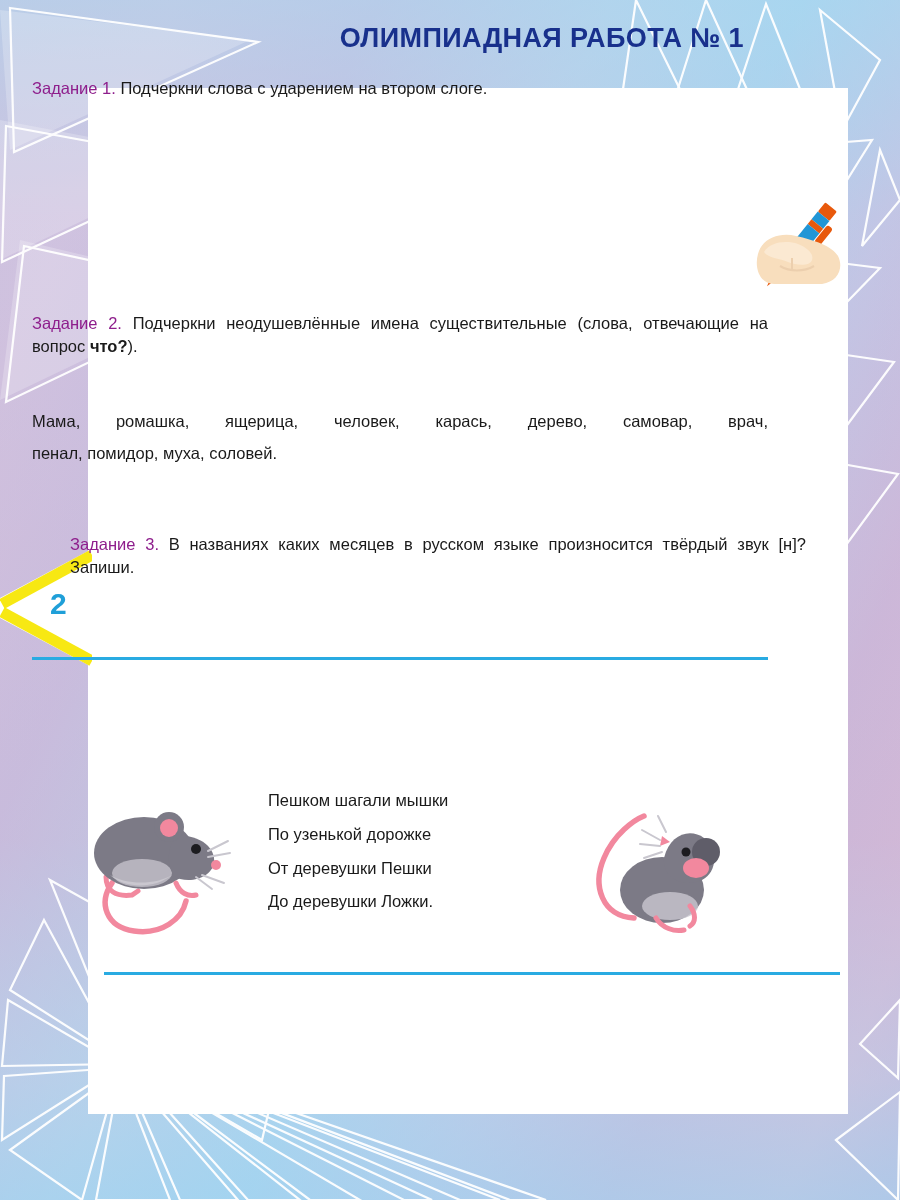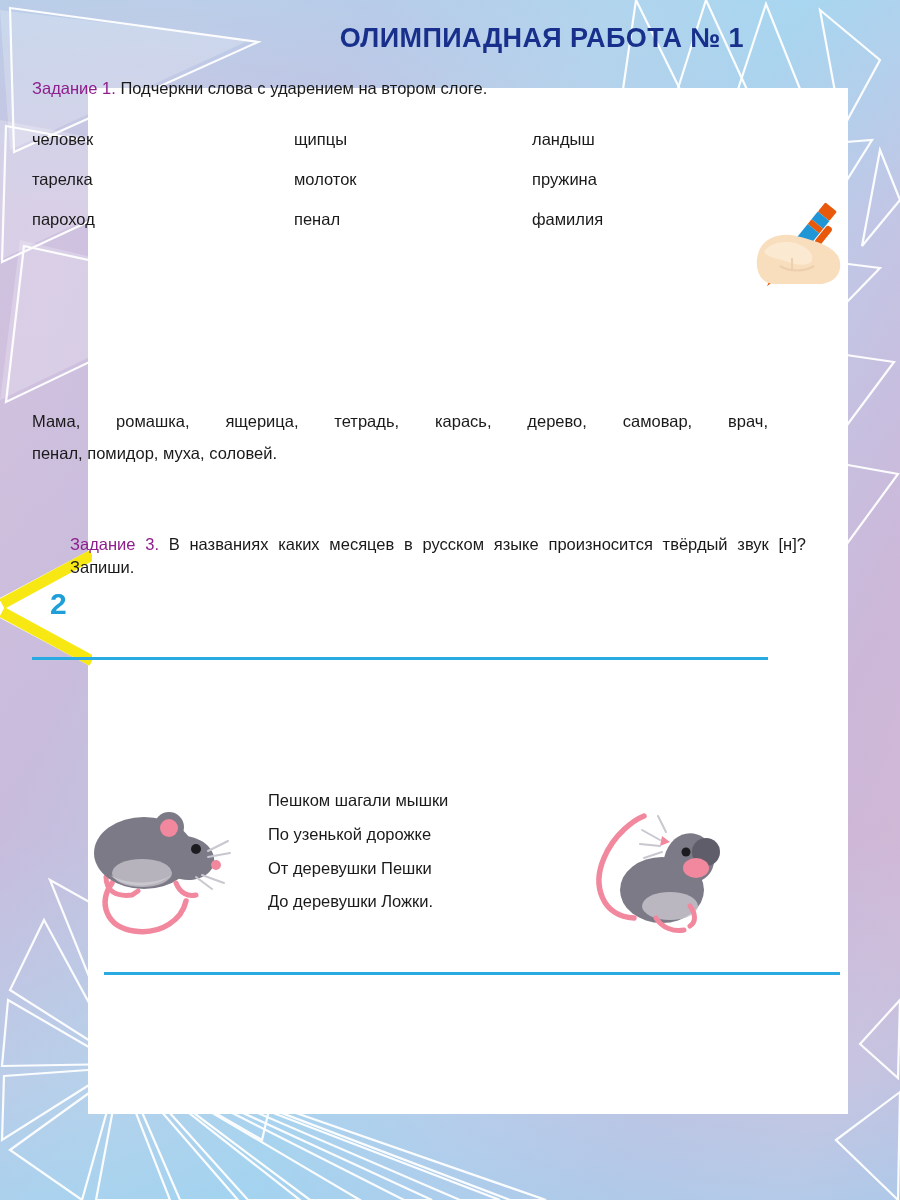--- a/index.html
+++ b/index.html
@@ -256,35 +256,28 @@
 
   <div class="card-inner">
 
     <h1 id="title">ОЛИМПИАДНАЯ РАБОТА № 1</h1>
 
     <div class="task" id="task1">
       <span class="tasklabel">Задание 1.</span>
       <span>Подчеркни слова с ударением на втором слоге.</span>
     </div>
 
-    <div id="word-grid">
-      <span>человек</span>
-      <span>щипцы</span>
-      <span>ландыш</span>
-      <span>тарелка</span>
-      <span>молоток</span>
-      <span>пружина</span>
-      <span>пароход</span>
-      <span>пенал</span>
-      <span>фамилия</span>
-    </div>
-
+
+    <div class="task justify" id="task2">
+      <span class="tasklabel">Задание 2.</span>
+      <span>Подчеркни неодушевлённые имена существительные (слова, отвечающие на вопрос </span><b>что?</b><span>).</span>
+    </div>
 
     <div id="task2-words">
-      <div class="ln1">Мама, ромашка, ящерица, тетрадь, карась, дерево, самовар, врач,</div>
+      <div class="ln1">Мама, ромашка, ящерица, человек, карась, дерево, самовар, врач,</div>
       <div>пенал, помидор, муха, соловей.</div>
     </div>
 
     <div class="task justify" id="task3">
       <span class="tasklabel">Задание 3.</span>
       <span>В названиях каких месяцев в русском языке произносится твёрдый звук [н]? Запиши.</span>
     </div>
 
     <div class="answer-line" id="line1"></div>
 

